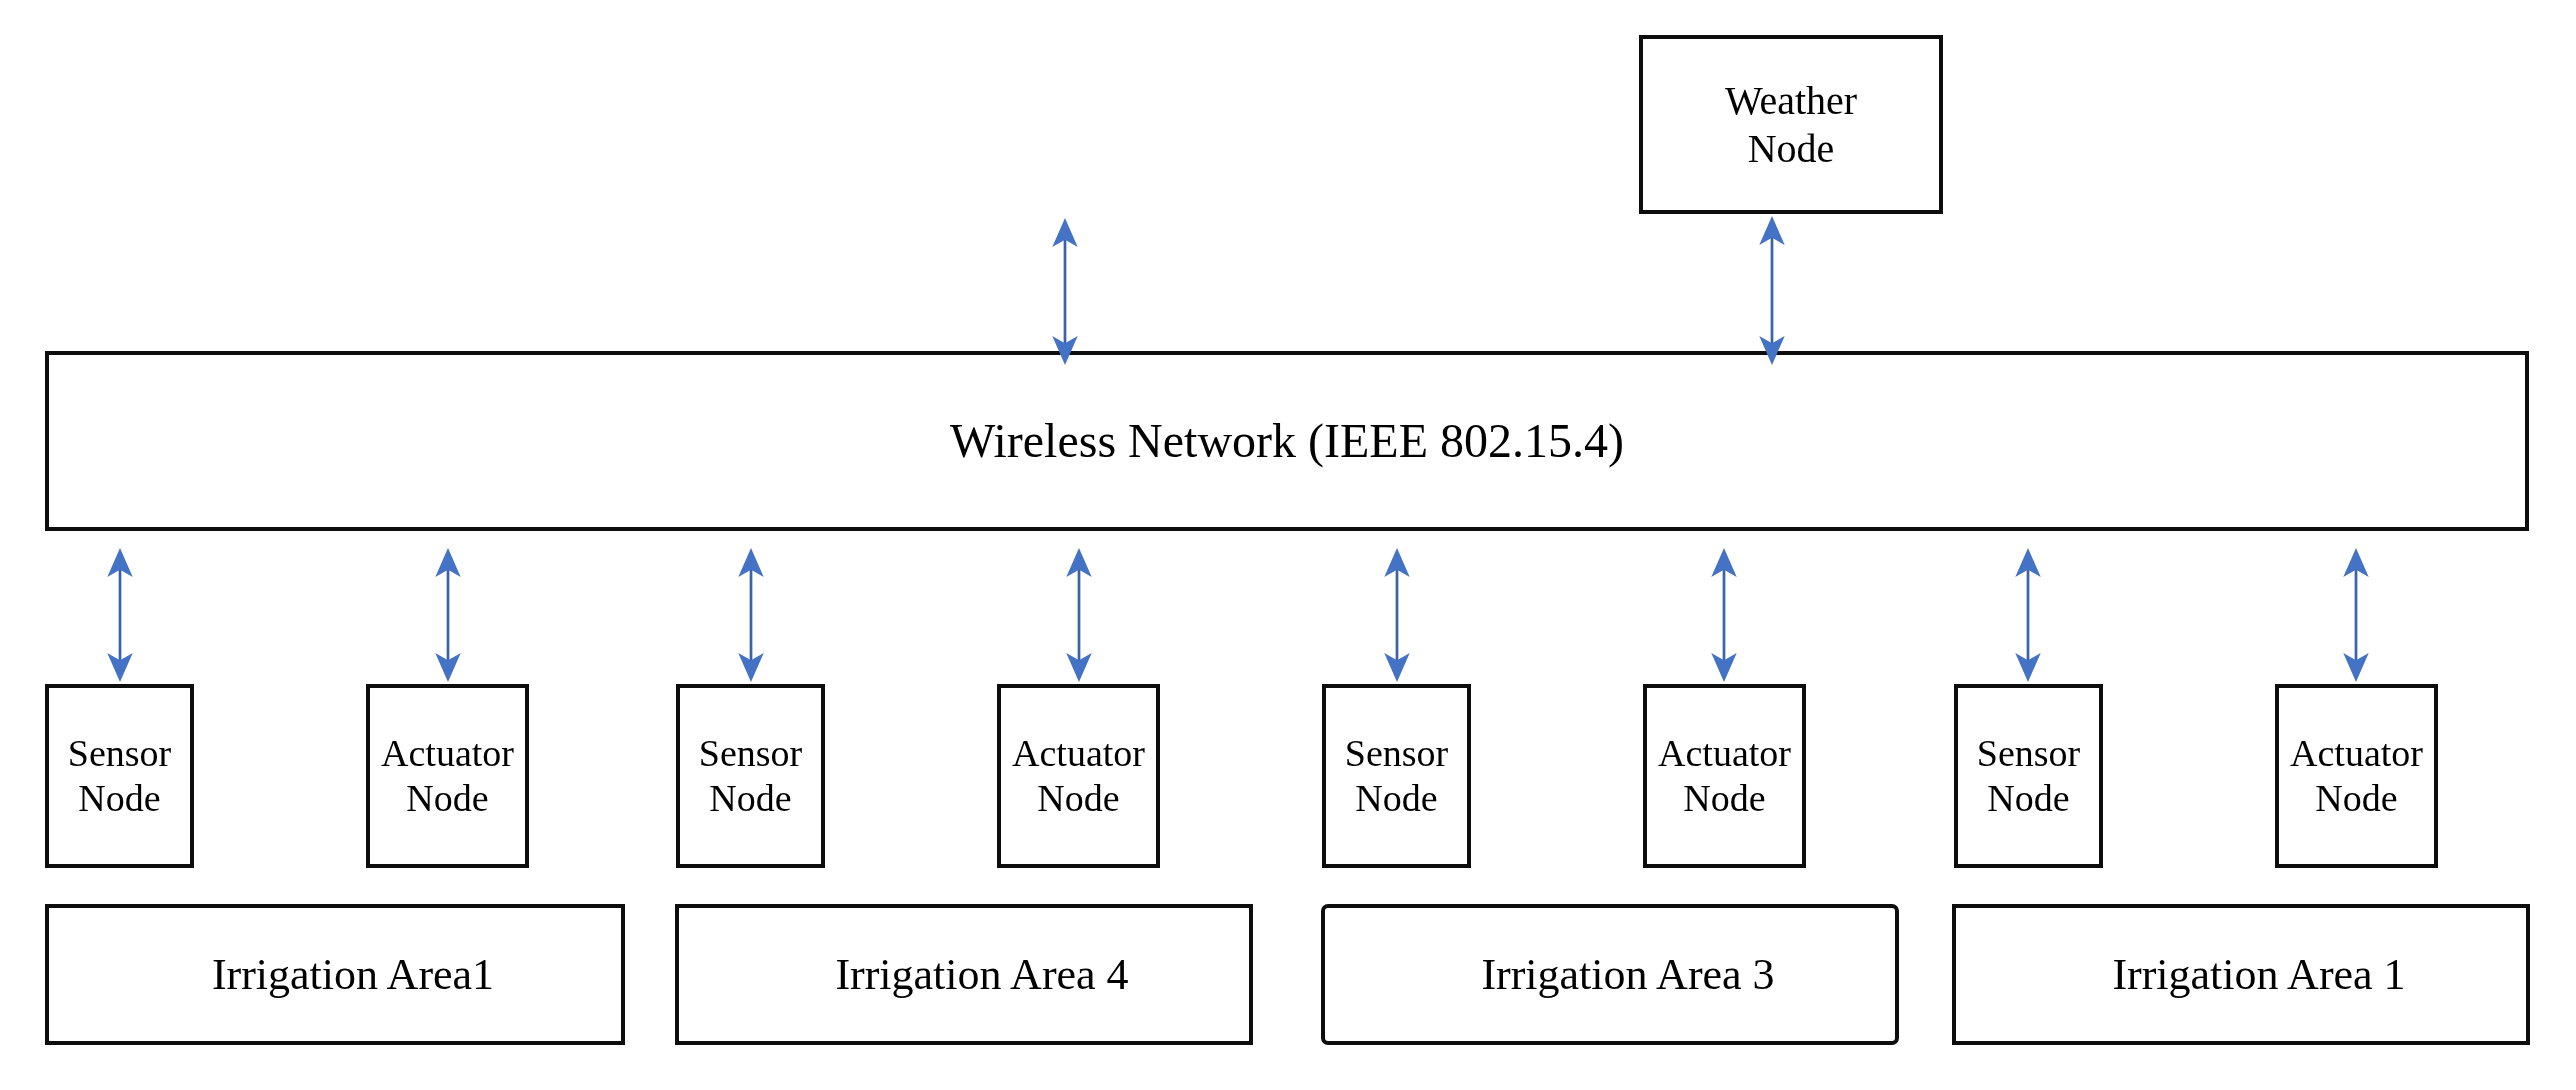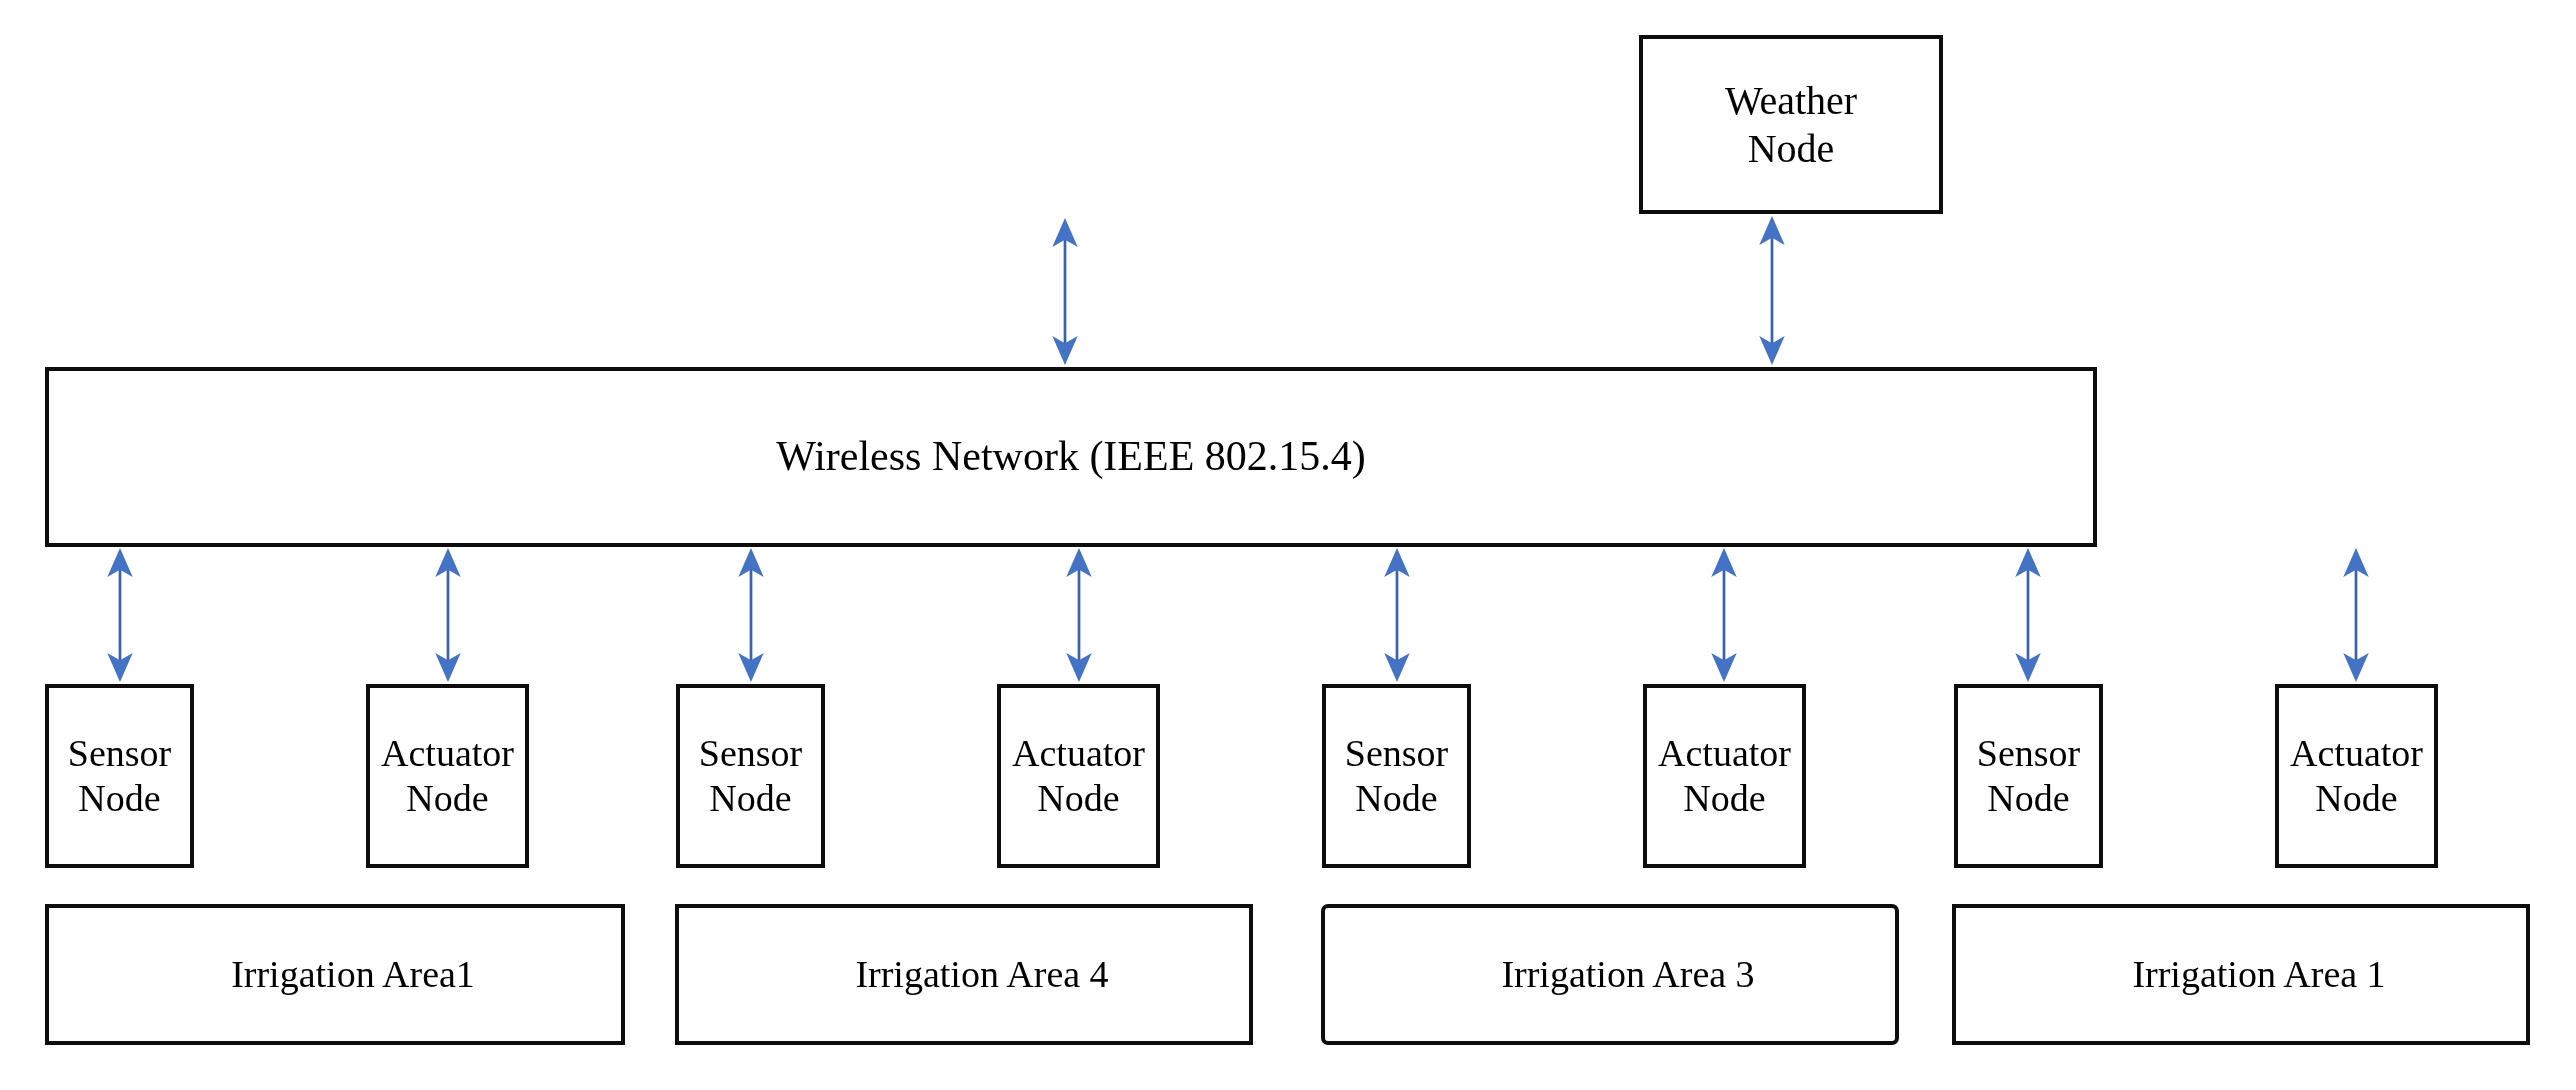--- a/index.html
+++ b/index.html
@@ -43,36 +43,36 @@
     left: 1639px;
     top: 35px;
     width: 304px;
     height: 179px;
     font-size: 40px;
     text-align: center;
   }
   
   #wireless-network {
     left: 45px;
-    top: 367px;
-    width: 2052px;
+    top: 351px;
+    width: 2484px;
     height: 180px;
-    font-size: 42px;
+    font-size: 48px;
   }
   
   .node-box {
     top: 684px;
     height: 184px;
     font-size: 38px;
   }
   
   .area-box {
     top: 904px;
     height: 141px;
-    font-size: 38px;
+    font-size: 44px;
     padding-left: 36px;
   }
   
   .arrow {
     position: absolute;
     width: 40px;
     overflow: visible;
   }
   .arrow svg {
     display: block;

